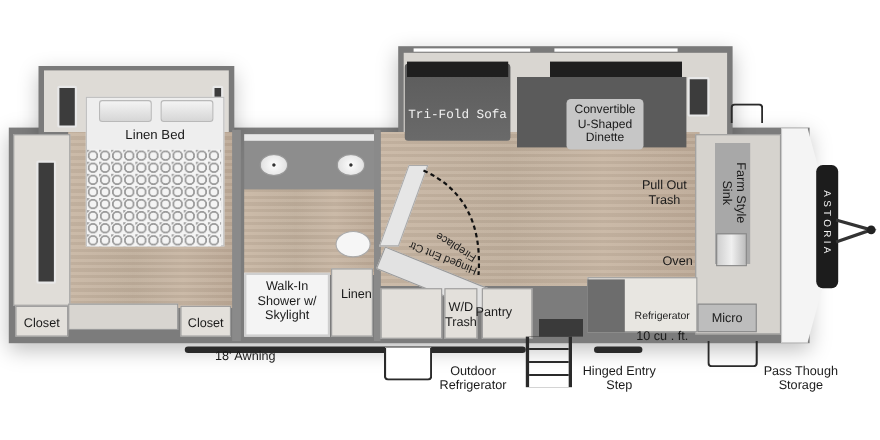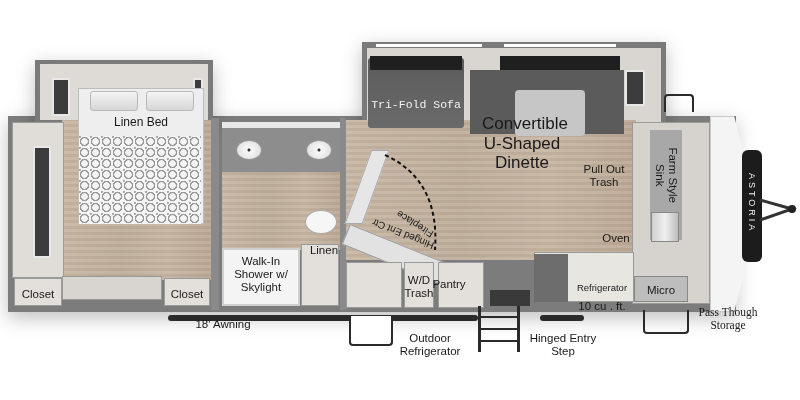--- a/index.html
+++ b/index.html
@@ -69,32 +69,32 @@
 <div class="abs" style="left:222px; top:122px; width:118px; height:50px; background:#8d8d8d; border-top:6px solid #e8e8e8;"></div>
 <div class="abs sink" style="left:236px; top:140px; width:26px; height:20px;"></div>
 <div class="abs sink" style="left:306px; top:140px; width:26px; height:20px;"></div>
 <div class="abs" style="left:305px; top:210px; width:32px; height:24px; border-radius:50%; background:#f6f6f6; border:1px solid #aaa;"></div>
 
 <div class="abs" style="left:222px; top:248px; width:78px; height:58px; background:#f4f4f4; border:2px solid #cfcfcf;"></div>
 <div class="abs label" style="left:222px; top:255px; width:78px; white-space:pre-line;">Walk-In
 Shower w/
 Skylight</div>
 <div class="abs cab" style="left:301px; top:244px; width:38px; height:62px;"></div>
-<div class="abs label" style="left:301px; top:244px; width:46px;">Linen</div>
+<div class="abs label" style="left:301px; top:262px; width:46px;">Linen</div>
 
 <div class="abs wall" style="left:340px; top:118px; width:6px; height:192px;"></div>
 
 <div class="abs sofa" style="left:368px; top:58px; width:96px; height:70px; border-radius:3px;"></div>
 <div class="abs" style="left:370px; top:56px; width:92px; height:14px; background:#1f1f1f;"></div>
 <div class="abs label label-light" style="left:368px; top:98px; width:96px;font-family:Liberation Mono, monospace;">Tri-Fold Sofa</div>
 
 <div class="abs sofa" style="left:470px; top:70px; width:154px; height:64px; background:#5b5b5b;"></div>
 <div class="abs" style="left:500px; top:56px; width:120px; height:14px; background:#1f1f1f;"></div>
 <div class="abs" style="left:515px; top:90px; width:70px; height:46px; background:#c6c6c6; border-radius:4px;"></div>
-<div class="abs label" style="left:482px; top:94px; width:80px; white-space:pre-line; font-size:17px;margin-top:20px;">Convertible
+<div class="abs label" style="left:510px; top:94px; width:80px; white-space:pre-line; font-size:11px;">Convertible
 U-Shaped
 Dinette</div>
 <div class="abs window" style="left:625px; top:70px; width:20px; height:36px;"></div>
 
 <div class="abs" style="left:358px; top:150px; width:18px; height:74px; background:#e6e6e6; border:1px solid #aaa; transform:skewX(-20deg);"></div>
 <div class="abs" style="left:350px; top:224px; width:112px; height:22px; background:#e2e2e2; border:1px solid #999; transform:rotate(22deg); transform-origin:left top;"></div>
 <div class="abs label label-sm" style="left:350px; top:228px; width:106px; transform:rotate(202deg); transform-origin:center; font-size:10px;">Hinged Ent Ctr</div>
 <div class="abs label label-sm" style="left:385px; top:218px; width:60px; transform:rotate(212deg); font-size:10px;">Fireplace</div>
 <svg class="abs" style="left:380px; top:150px;" width="70" height="105">
   <path d="M5 5 Q60 30 55 100" fill="none" stroke="#111" stroke-width="2" stroke-dasharray="4 3"></path>
@@ -140,14 +140,14 @@
 <div class="abs" style="left:349px; top:316px; width:44px; height:30px; border:2px solid #2a2a2a; border-top:none; border-radius:0 0 4px 4px; background:#ffffff;"></div>
 <div class="abs label" style="left:392px; top:332px; width:76px; white-space:pre-line;">Outdoor
 Refrigerator</div>
 
 <div class="abs" style="left:478px; top:306px; width:42px; height:46px; border-left:3px solid #2a2a2a; border-right:3px solid #2a2a2a; background:repeating-linear-gradient(0deg, transparent 0 10px, #2a2a2a 10px 12px);"></div>
 <div class="abs label" style="left:528px; top:332px; width:70px; white-space:pre-line;">Hinged Entry
 Step</div>
 
 <div class="abs" style="left:643px; top:310px; width:46px; height:24px; border:2px solid #2a2a2a; border-top:none; border-radius:0 0 4px 4px;"></div>
 <div class="abs" style="left:664px; top:94px; width:30px; height:18px; border:2px solid #2a2a2a; border-bottom:none; border-radius:4px 4px 0 0;"></div>
-<div class="abs label" style="left:688px; top:306px; width:80px; white-space:pre-line;font-family:Liberation Serif, serif;">Pass Though
+<div class="abs label" style="left:688px; top:332px; width:80px; white-space:pre-line;">Pass Though
 Storage</div>
 
 </body></html>

